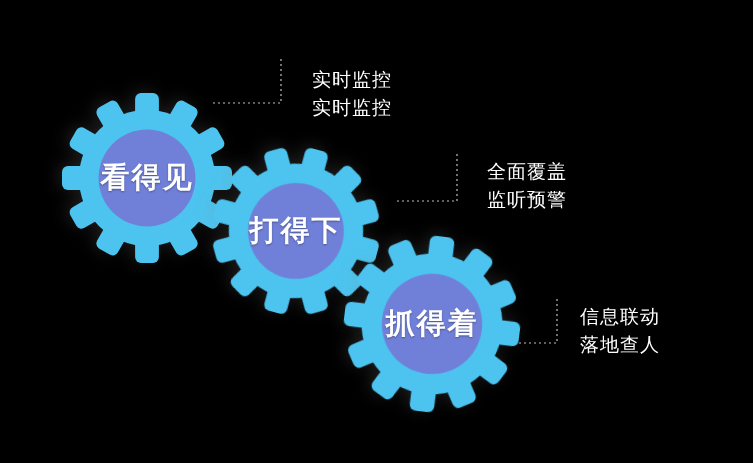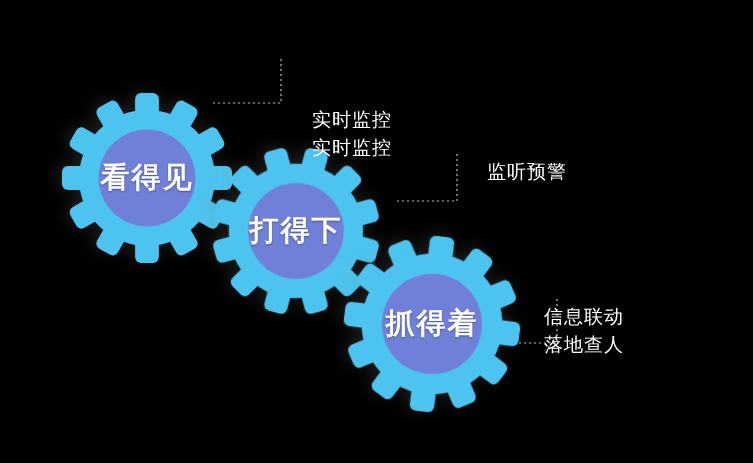--- a/index.html
+++ b/index.html
@@ -55,23 +55,23 @@
   }
   
   .callout {
     position: absolute;
     color: #ffffff;
     font-size: 19px;
     line-height: 28px;
     letter-spacing: 1px;
     white-space: nowrap;
   }
-  .c1 { left: 312px; top: 66px; margin-top: 40px; }
+  .c1 { left: 312px; top: 66px; }
   .c2 { left: 487px; top: 158px; }
-  .c3 { left: 544px; top: 303px; }
+  .c3 { left: 580px; top: 303px; }
   .hidden-defs {
     position: absolute;
     width: 0; height: 0;
   }
 </style>
 </head>
 <body style="background: rgb(0, 0, 0);">
 
 <svg class="hidden-defs" aria-hidden="true">
   <defs>
@@ -132,20 +132,21 @@
     </svg>
     <div class="gear-label">抓得着</div>
   </div>
 
   <div class="callout c1">
     <div>实时监控</div>
     <div>实时监控</div>
   </div>
 
   <div class="callout c2">
+    <div>全面覆盖</div>
     <div>监听预警</div>
   </div>
 
   <div class="callout c3">
     <div>信息联动</div>
     <div>落地查人</div>
   </div>
 
 </div>
 

